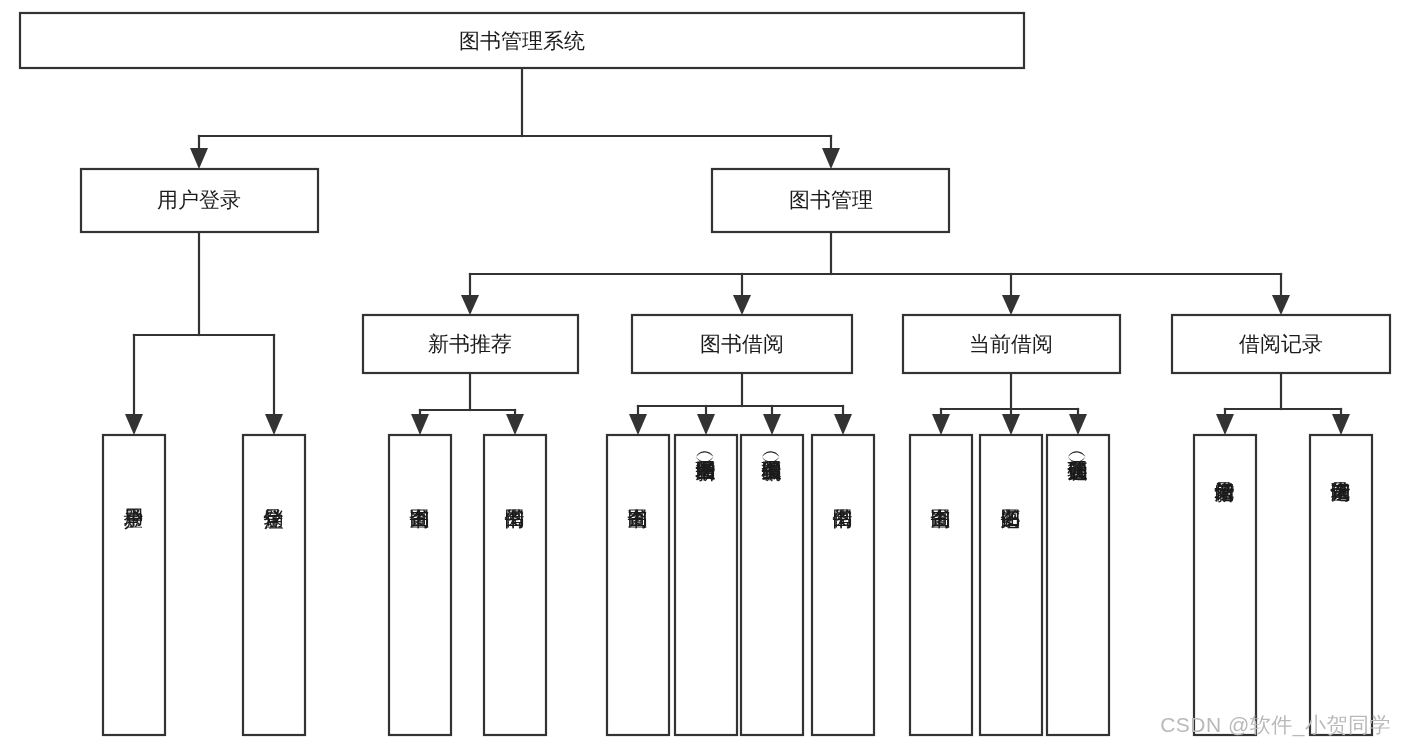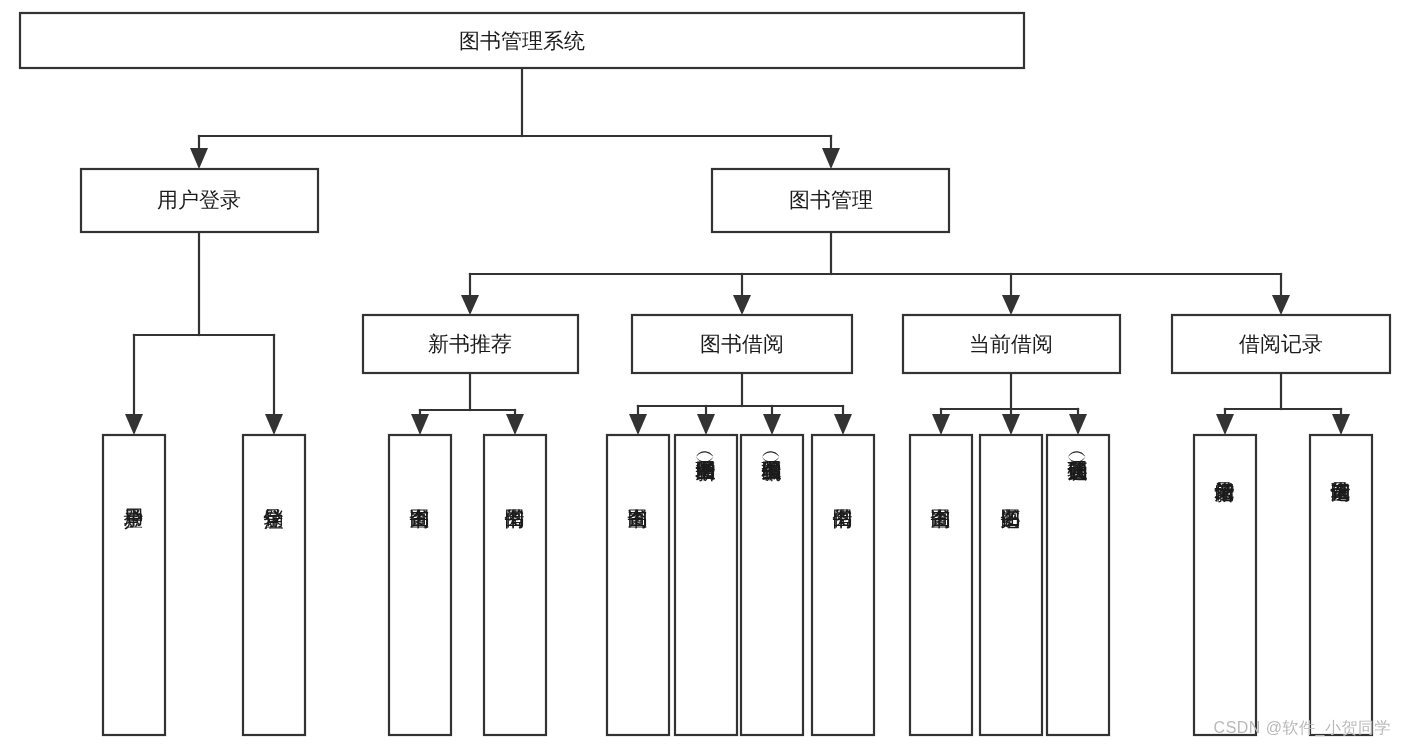--- a/index.html
+++ b/index.html
@@ -55,21 +55,21 @@
     fill: #1b1b1b;
     writing-mode: vertical-rl;
     text-orientation: upright;
     text-anchor: middle;
   }
   .watermark {
     position: absolute;
     right: 14px;
     bottom: 8px;
     font-family: "Liberation Sans", "DejaVu Sans", sans-serif;
-    font-size: 16px;
+    font-size: 21px;
     color: #b9b9b9;
     letter-spacing: 0.5px;
     white-space: nowrap;
     user-select: none;
   }
 </style>
 </head>
 <body>
 
 <div id="diagram-root">

